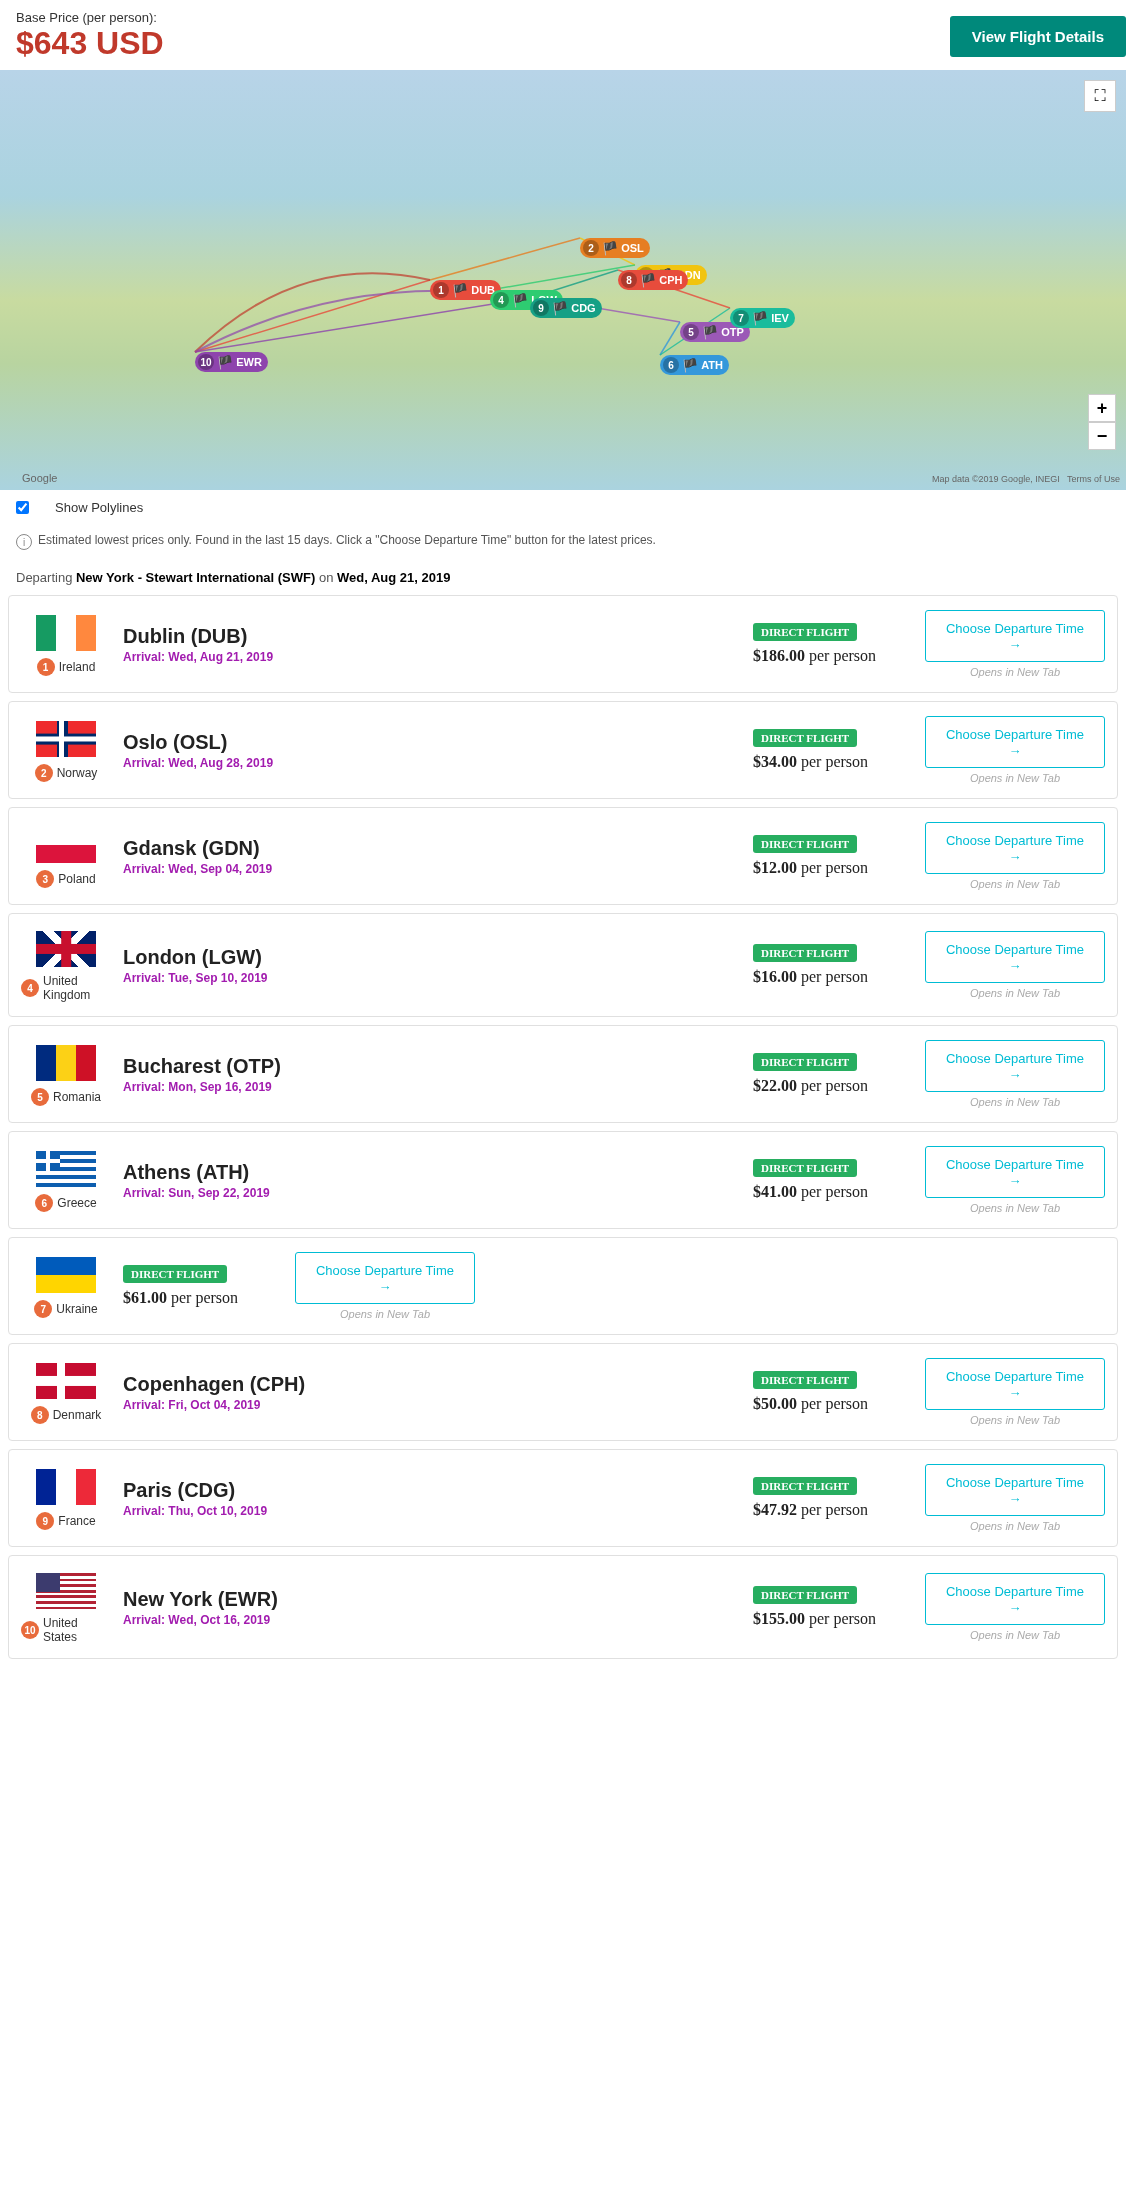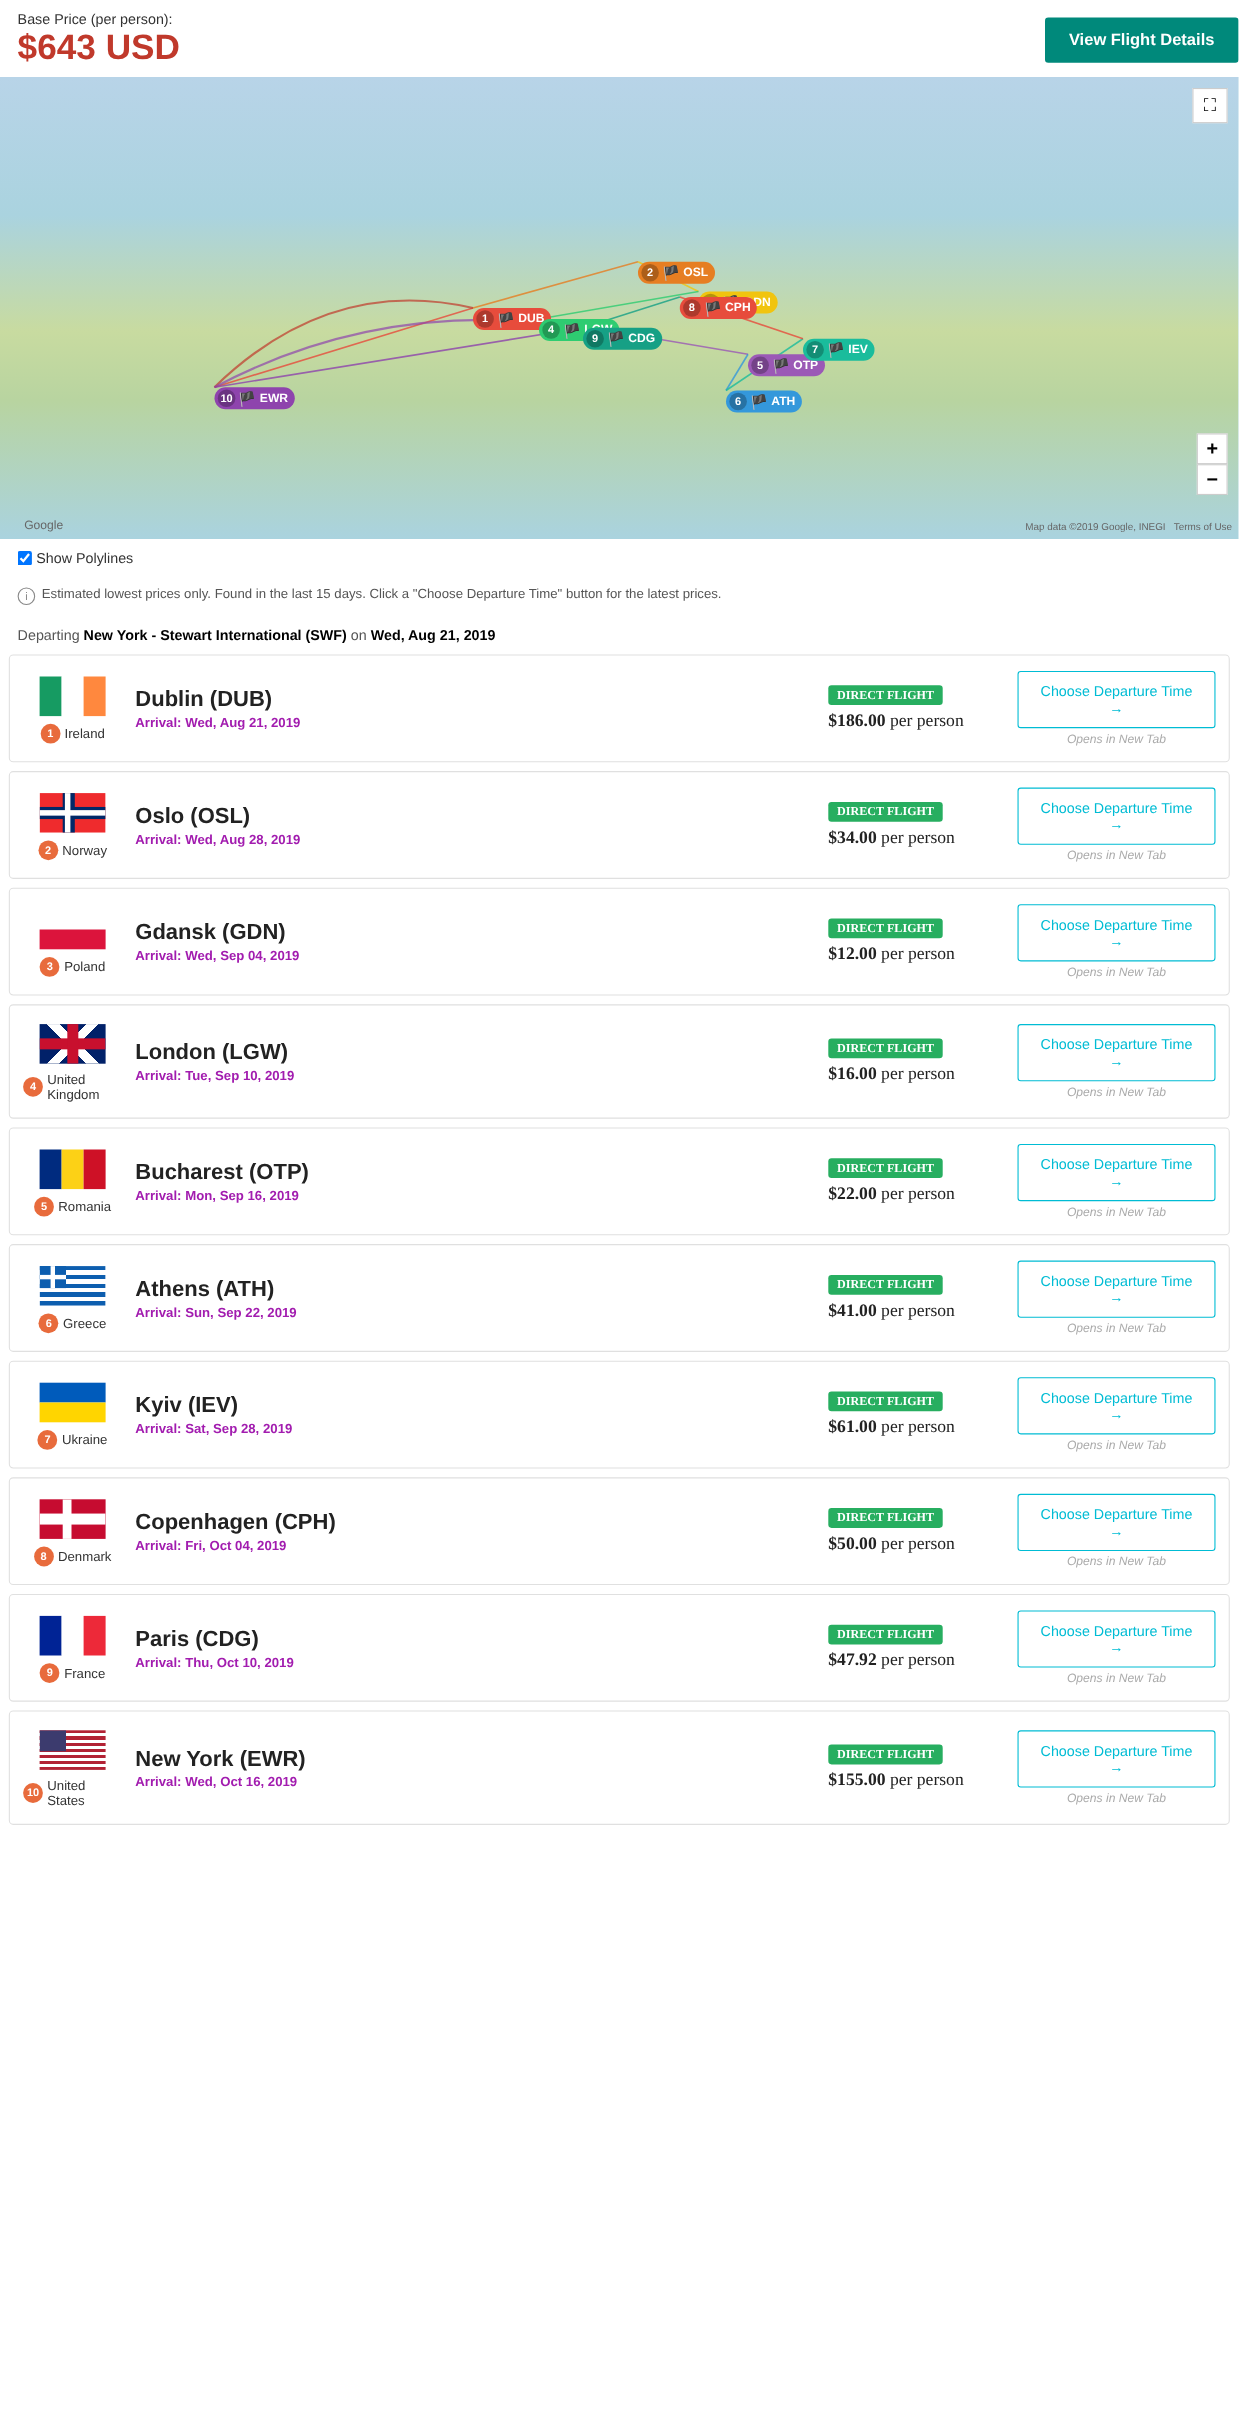--- a/index.html
+++ b/index.html
@@ -120,21 +120,21 @@
       width: 100%;
       height: 100%;
       z-index: 3;
       pointer-events: none;
     }
 
     .polylines-toggle {
       padding: 10px 16px;
       display: flex;
       align-items: center;
-      gap: 4px;
+      gap: 26px;
       font-size: 13px;
       color: #333;
     }
     .polylines-toggle input { cursor: pointer; }
 
     .info-bar {
       padding: 8px 16px 14px 16px;
       font-size: 12px;
       color: #555;
       display: flex;
@@ -599,24 +599,20 @@
         <div class="flag-ukraine">
             <div class="u1"></div>
             <div class="u2"></div>
           </div>
       </div>
       <div class="country-badge">
         <span class="badge-num">7</span>
         <span>Ukraine</span>
       </div>
     </div>
-    <div class="dest-col">
-      <div class="dest-name">Kyiv (IEV)</div>
-      <div class="dest-arrival">Arrival: Sat, Sep 28, 2019</div>
-    </div>
     <div class="flight-info-col">
       <span class="direct-badge">DIRECT FLIGHT</span>
       <span class="price-text"><strong>$61.00</strong> per person</span>
     </div>
     <div class="cta-col">
       <button class="choose-btn">Choose Departure Time →</button>
       <span class="opens-new-tab">Opens in New Tab</span>
     </div>
   </div>
     <div class="flight-row">

